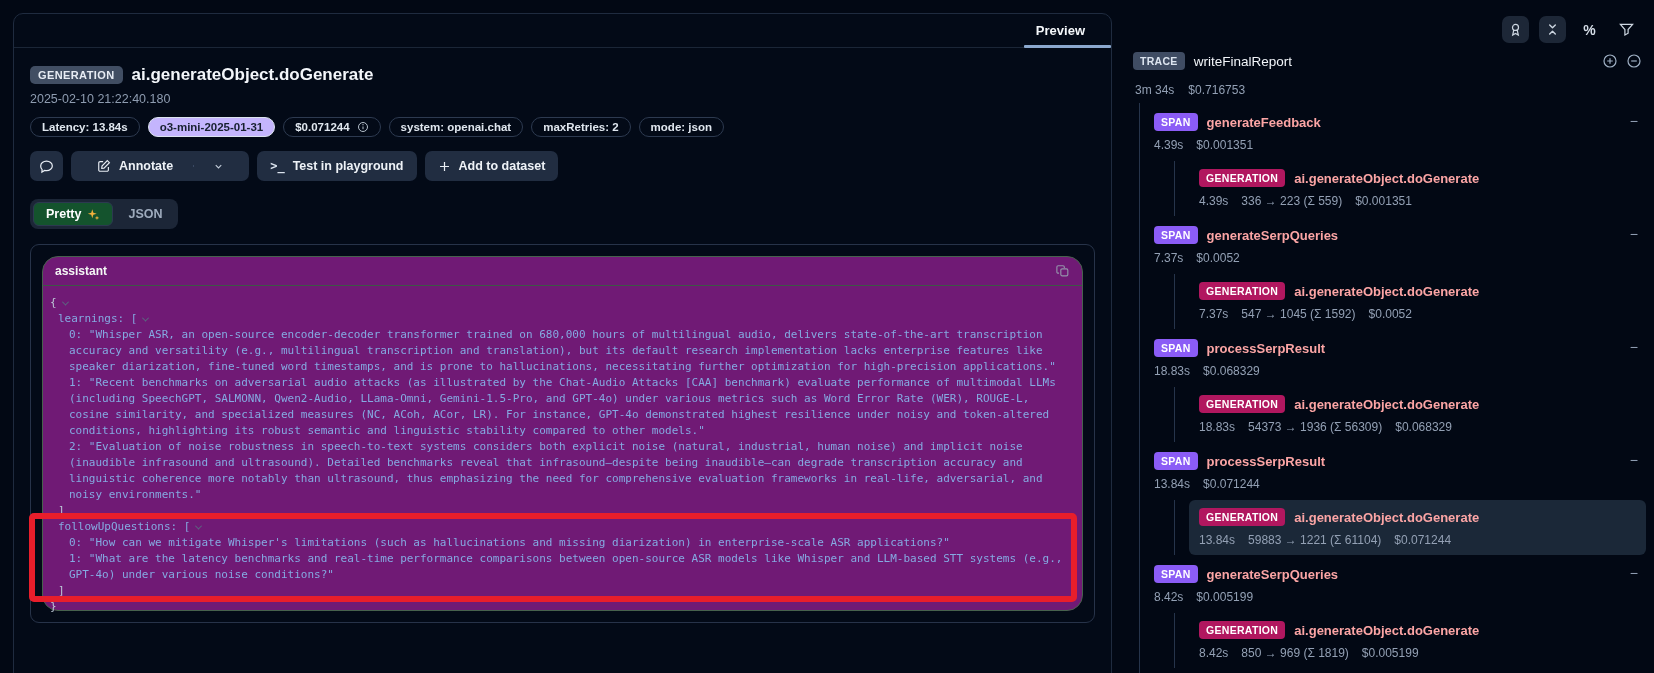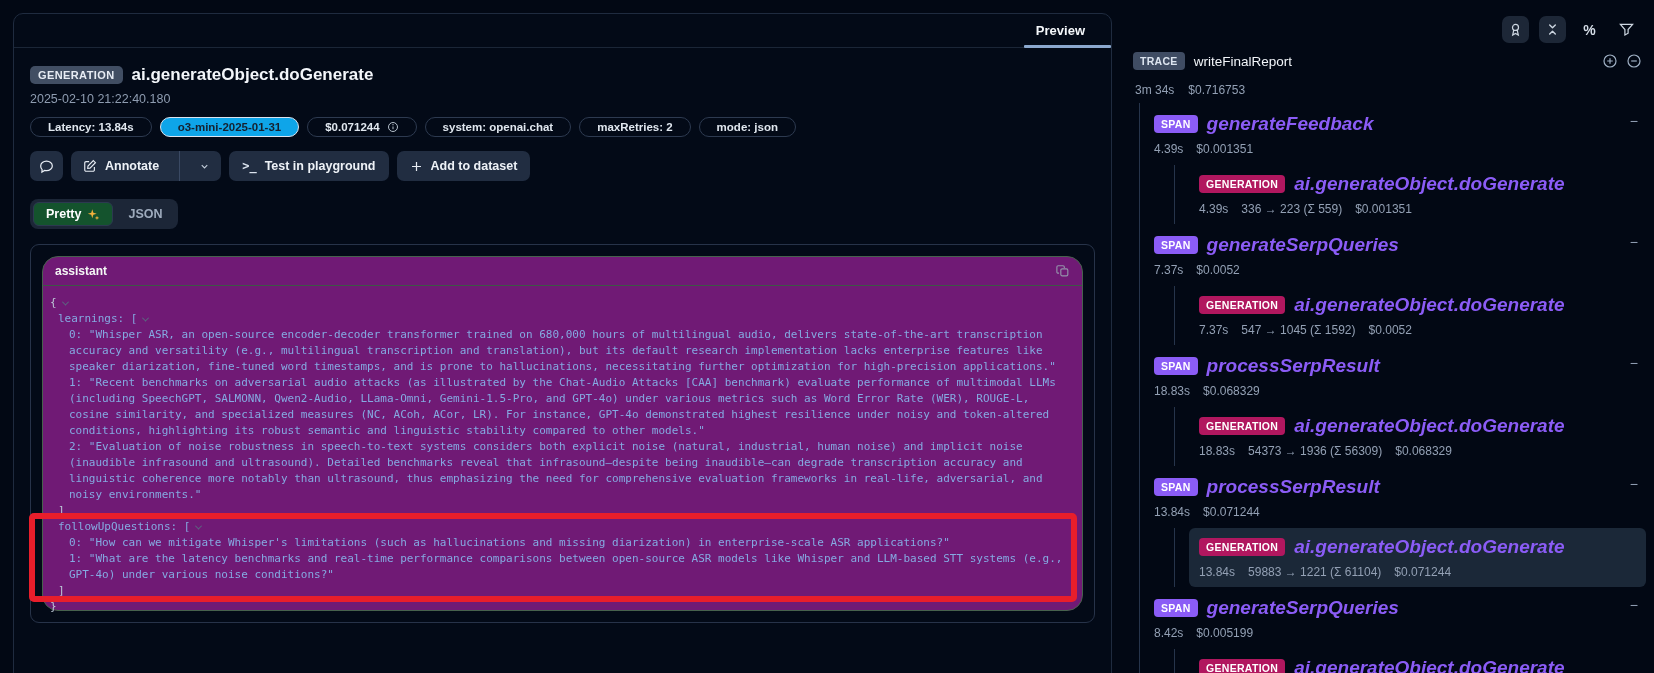--- a/index.html
+++ b/index.html
@@ -38,34 +38,34 @@
     background:#414e63; color:#e7ecf4; font-size:11px; font-weight:700;
     letter-spacing:.4px; padding:3px 8px; border-radius:5px;
   }
   .gen-title{ font-size:17px; font-weight:700; color:#f3f6fa; }
   .timestamp{ margin-top:7px; font-size:12.5px; color:#8e9cb0; }
 
   .pill-row{ display:flex; gap:8px; margin-top:11px; align-items:center; }
   .pill{
     display:flex; align-items:center; gap:6px;
     border:1px solid #2d3a50; border-radius:999px;
-    padding:3px 17px; font-size:11.5px; font-weight:700; color:#e0e7ef;
+    padding:3px 11px; font-size:11.5px; font-weight:700; color:#e0e7ef;
     white-space:nowrap; cursor:default;
   }
-  .pill.model{ background:#0ea5e9; border-color:#dbe3ee; color:#16202e; cursor:pointer; }
+  .pill.model{ background:#c4b5fd; border-color:#dbe3ee; color:#16202e; cursor:pointer; }
   .pill .info-ic{ margin-left:1px; }
 
   .btn-row{ display:flex; gap:8px; margin-top:14px; align-items:center; }
   .btn{
     background:#212d41; border-radius:7px; height:30px;
     display:flex; align-items:center; gap:8px; padding:0 13px;
     font-size:12.5px; font-weight:700; color:#eef2f7; cursor:pointer;
   }
   .btn.icon-only{ width:33px; justify-content:center; padding:0; }
-  .btn.split{ padding:0;border-radius:7px; }
+  .btn.split{ padding:14px;border-radius:7px; }
   .btn.split .seg-main{ display:flex; align-items:center; gap:8px; padding:0 12px; height:100%; }
   .btn.split .seg-divider{ width:1px; height:100%; background:#3a4963; }
   .btn.split .seg-caret{ display:flex; align-items:center; padding:0 11px; height:100%; }
   .term-glyph{ font-family:"DejaVu Sans Mono", monospace; font-size:12px; font-weight:700; color:#dbe3ee; }
 
   .toggle-row{ margin-top:18px; }
   .toggle{
     display:inline-flex; background:#1c2637; border-radius:8px; padding:3px; gap:2px;
   }
   .toggle .seg{
@@ -138,21 +138,21 @@
   .tree{
     position:absolute; top:103px; left:14px; right:0; bottom:0;
     border-left:1px solid #26344b; padding-left:14px; overflow:hidden;
   }
   .span-block{ position:relative; padding-top:10px; }
   .span-row{ display:flex; align-items:center; gap:9px; }
   .span-badge{
     background:#8b5cf6; color:#fff; font-size:10.5px; font-weight:700;
     padding:3px 7px; border-radius:4px; letter-spacing:.3px;
   }
-  .obs-name{ font-size:19px; font-weight:600; color:#8b5cf6;font-style:italic; }
+  .obs-name{ font-size:13px; font-weight:600; color:#fca5a5; }
   .collapse-minus{
     position:absolute; right:16px; top:12px; color:#94a3b8; font-size:14px;
     line-height:12px; cursor:pointer;
   }
   .span-stats{ margin-top:7px; font-size:12px; color:#93a0b4; display:flex; gap:13px; }
   .children{ margin-left:20px; border-left:1px solid #26344b; padding-left:14px; margin-top:9px; }
   .gen-block{ padding:8px 10px; border-radius:6px; margin-right:8px; }
   .gen-block.selected{ background:#1b2838; }
   .gen-row{ display:flex; align-items:center; gap:9px; }
   .gen-badge{

